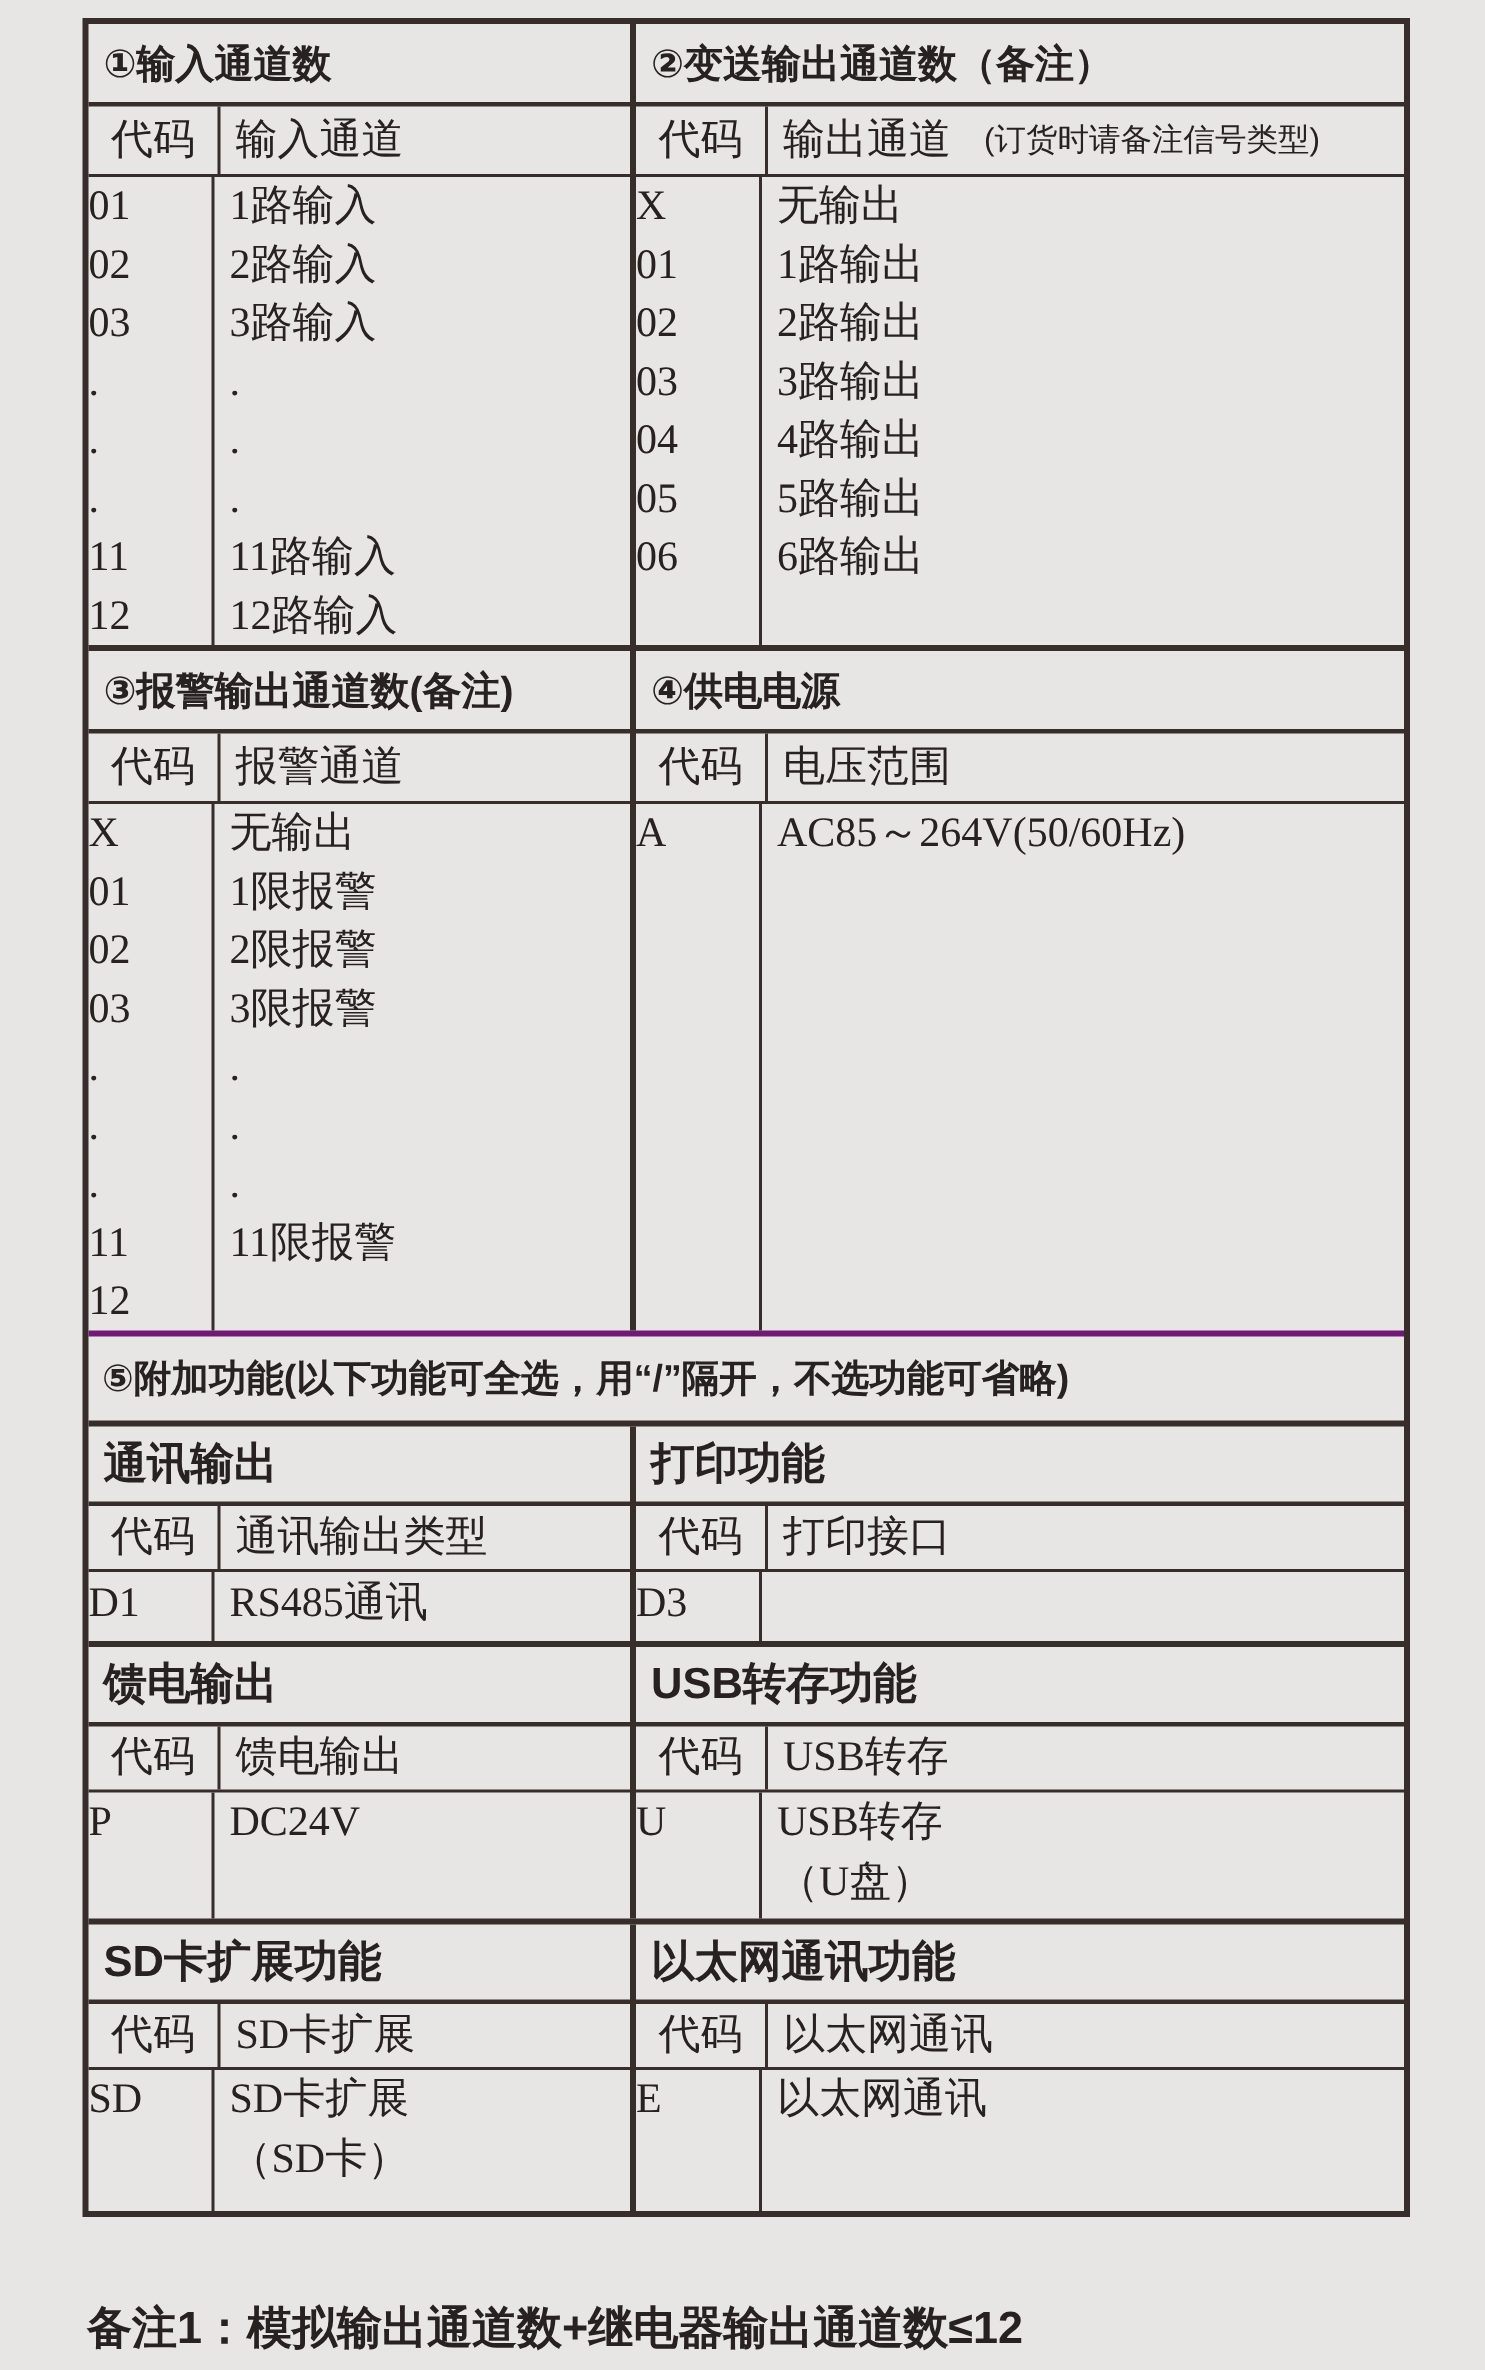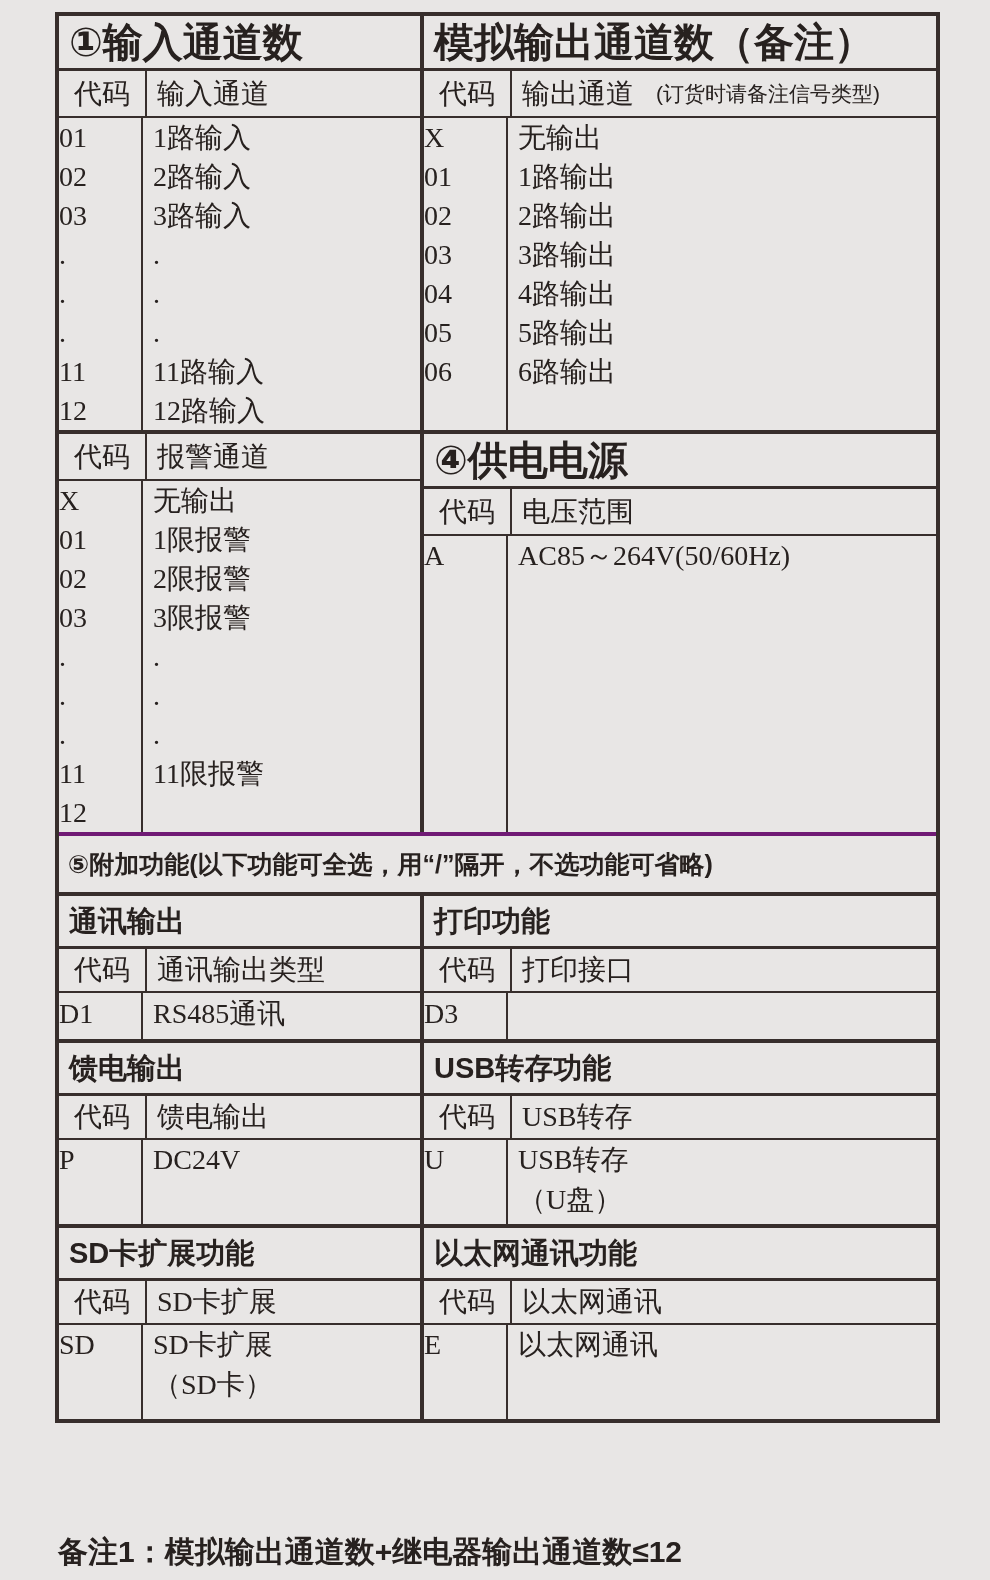--- a/index.html
+++ b/index.html
@@ -24,21 +24,21 @@
     display: grid;
     grid-template-columns: 361px 1fr;
     align-items: stretch;
   }
   .pair + .pair, .banner + .pair { border-top: 4px solid #372e2c; }
   .pair > .sect:nth-child(2) { border-left: 4px solid #372e2c; }
   .sect { display: flex; flex-direction: column; min-width: 0; }
   .sect-title {
     font-family: "Liberation Sans", "DejaVu Sans", sans-serif;
     font-weight: bold;
-    font-size: 40px;
+    font-size: 26px;
     line-height: 52px;
     padding-left: 10px;
     border-bottom: 3px solid #372e2c;
     white-space: nowrap;
   }
   .sub-head {
     display: flex;
     border-bottom: 2px solid #372e2c;
     font-size: 28px;
     line-height: 45px;
@@ -139,21 +139,21 @@
             <div class="c-code">11</div>
             <div class="c-val">11路输入</div>
           </div>
           <div class="t-row">
             <div class="c-code">12</div>
             <div class="c-val">12路输入</div>
           </div>
         </div>
     </section>
     <section class="sect">
-      <div class="sect-title">模拟输出通道数（备注）</div>
+      <div class="sect-title">②变送输出通道数（备注）</div>
       <div class="sub-head">
         <div class="c-code">代码</div>
         <div class="c-val">
           <span>输出通道</span>
           <span class="hdr-note">(订货时请备注信号类型)</span>
         </div>
       </div>
       <div class="t-body">
           <div class="t-row">
             <div class="c-code">X</div>
@@ -182,20 +182,21 @@
           <div class="t-row">
             <div class="c-code">06</div>
             <div class="c-val">6路输出</div>
           </div>
         </div>
     </section>
   </div>
 
   <div class="pair">
     <section class="sect">
+      <div class="sect-title">③报警输出通道数(备注)</div>
       <div class="sub-head">
         <div class="c-code">代码</div>
         <div class="c-val">
           <span>报警通道</span>
         </div>
       </div>
       <div class="t-body">
           <div class="t-row">
             <div class="c-code">X</div>
             <div class="c-val">无输出</div>

